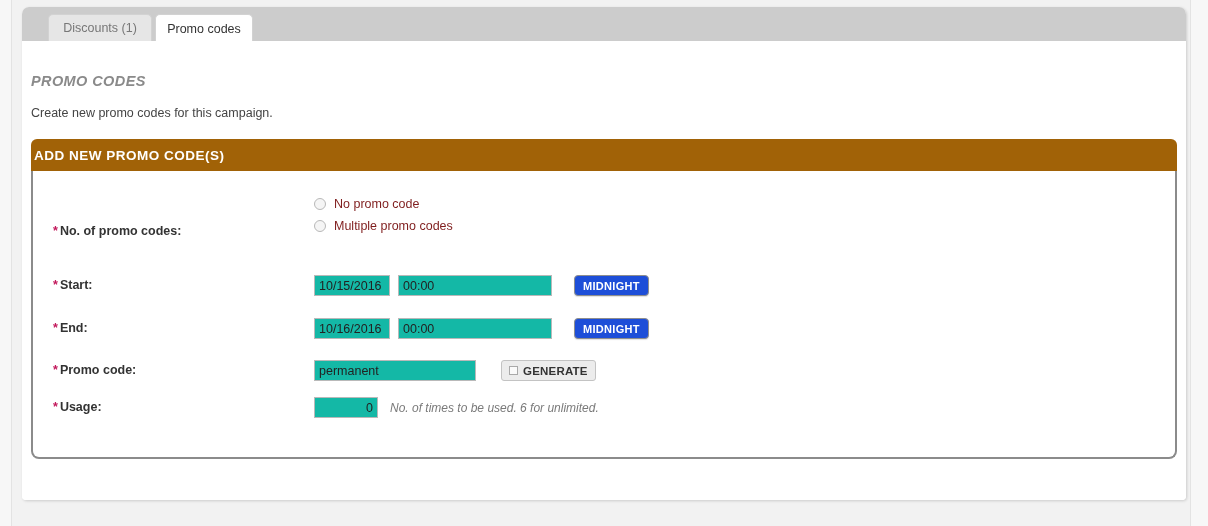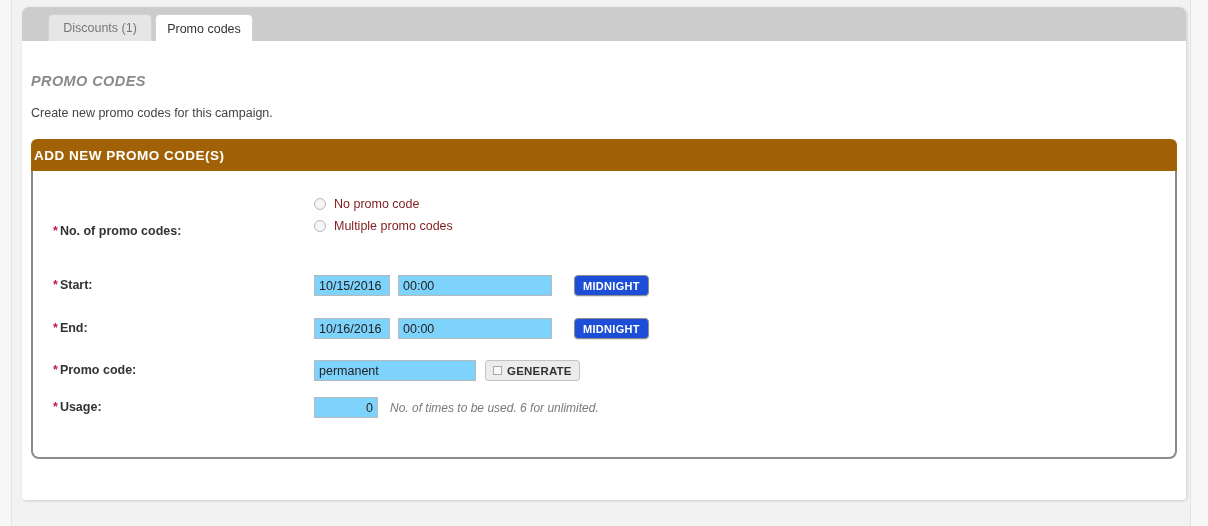--- a/index.html
+++ b/index.html
@@ -209,21 +209,21 @@
     background: #555555;
   }
   .radio-label {
     font-size: 12.5px;
     color: #7f1d1d;
   }
 
   
   .txt {
     border: 1px solid #b9b9b9;
-    background: #7dd3fc;
+    background: #14b8a6;
     font-family: "Liberation Sans", sans-serif;
     font-size: 12.5px;
     color: #222222;
     box-sizing: border-box;
     height: 21px;
     padding: 0 4px;
     outline: none;
   }
   .input-date { width: 76px; }
   .input-time { width: 154px; margin-left: 8px; }
@@ -358,21 +358,21 @@
               <input class="txt input-date" type="text" value="10/16/2016" style="">
               <input class="txt input-time" type="text" value="00:00" style="">
               <span class="btn-midnight">MIDNIGHT</span>
             </div>
           </div>
 
           <div class="form-row" style="top:189px;">
             <div class="row-label" style="top:3px;">
               <span class="req">*</span><span>Promo code:</span>
             </div>
-            <div class="row-field inline" style="top:0;">
+            <div class="row-field inline" style="top:0;gap:16px;">
               <input class="txt input-code" type="text" value="permanent" style="">
               <span class="btn-generate">
                 <span class="gen-box"></span>
                 <span>GENERATE</span>
               </span>
             </div>
           </div>
 
           <div class="form-row" style="top:226px;">
             <div class="row-label" style="top:3px;">

